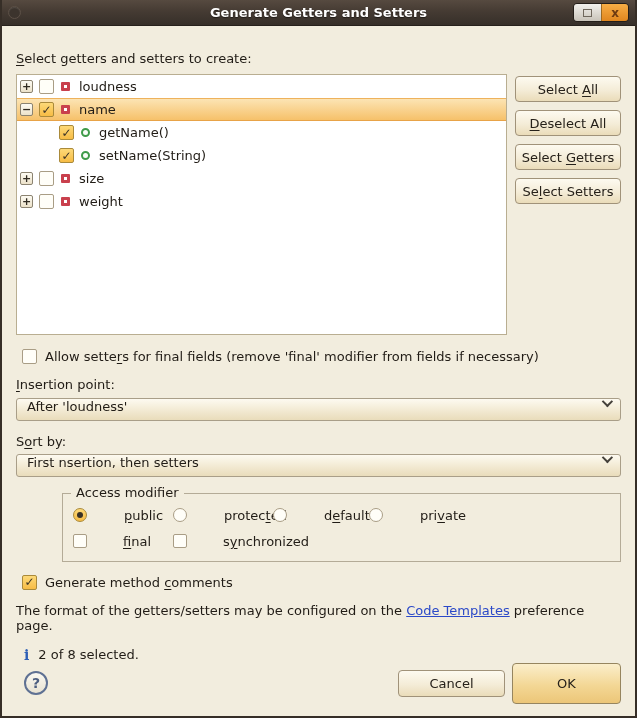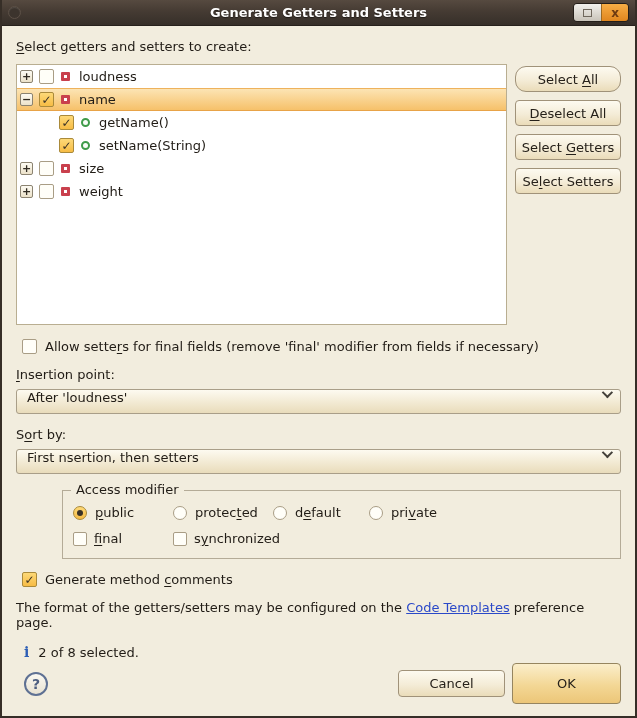--- a/index.html
+++ b/index.html
@@ -13,54 +13,54 @@
   .win-icon { width: 13px; height: 13px; border-radius: 50%; background: #3c342d; border: 1px solid #5d5147; box-shadow: inset 0 1px 1px rgba(255,255,255,.12); }
   .title-text { position: absolute; left: 0; right: 0; text-align: center; color: #ffffff; font-weight: bold; font-size: 13px; text-shadow: 0 1px 1px rgba(0,0,0,.5); }
   .tb-buttons { margin-left: auto; display: flex; border: 1px solid #241e19; border-radius: 4px; overflow: hidden; z-index: 2; }
   .tb-btn { width: 27px; height: 17px; display: flex; align-items: center; justify-content: center; }
   .tb-max { background: linear-gradient(#f2f0ec, #c8c3b9); }
   .tb-max .sq { width: 9px; height: 8px; border: 1px solid #6f675c; background: transparent; }
   .tb-close { background: linear-gradient(#f7ad45, #e0861f); border-left: 1px solid #9c6a22; }
   .tb-close .x { color: #6e3a11; font-weight: bold; font-size: 12px; line-height: 1; }
 
   
-  .content { flex: 1; display: flex; flex-direction: column; padding: 0 14px 12px 14px; overflow: hidden; }
+  .content { flex: 1; display: flex; flex-direction: column; padding: 12px 14px 12px 14px; overflow: hidden; }
   .mn { text-decoration: underline; text-underline-offset: 2px; }
 
   .caption { margin-top: 13px; height: 17px; }
 
   .main-row { margin-top: 8px; display: flex; }
   .tree { flex: 1; height: 261px; background: #ffffff; border: 1px solid #b9ae91; overflow: hidden; }
   .trow { height: 23px; display: flex; align-items: center; padding-left: 3px; }
   .trow.sel { background: linear-gradient(#fce4b4, #f6c16a); border-top: 1px solid #eeb25c; border-bottom: 1px solid #e8a348; height: 23px; }
   .trow.child { padding-left: 42px; }
   .expander { width: 13px; height: 13px; flex: 0 0 13px; border: 1px solid #8b8371; border-radius: 2px; background: linear-gradient(#fdfbf3, #ece2ca); color: #312b22; font-size: 11px; line-height: 11px; text-align: center; font-weight: bold; margin-right: 6px; }
   .cb { width: 15px; height: 15px; flex: 0 0 15px; border: 1px solid #a99d85; border-radius: 2px; background: #fffef8; display: flex; align-items: center; justify-content: center; margin-right: 7px; }
   .cb.checked { background: linear-gradient(#fdd978, #f7bc45); border-color: #aa8a3a; }
   .cb .tick { font-size: 12px; font-weight: bold; color: #3a3226; line-height: 1; }
   .ficon { width: 9px; height: 9px; flex: 0 0 9px; background: #c9404d; border-radius: 1px; margin-right: 9px; display: flex; align-items: center; justify-content: center; }
   .ficon .fdot { width: 3px; height: 3px; background: #ffffff; }
   .micon { width: 9px; height: 9px; flex: 0 0 9px; border: 2px solid #3f9b4a; border-radius: 50%; background: #f9fdf8; margin-right: 9px; }
 
   .side-col { width: 106px; flex: 0 0 106px; margin-left: 8px; display: flex; flex-direction: column; }
   .btn { height: 26px; border: 1px solid #a09279; border-radius: 4px; background: linear-gradient(#fdfaf0, #f4ecd7 55%, #eadcb9); color: #26211a; display: flex; align-items: center; justify-content: center; cursor: pointer; }
   .side-col .btn { margin-top: 8px; }
-  .side-col .btn:first-child { margin-top: 2px; border-radius: 11px; }
+  .side-col .btn:first-child { margin-top: 2px; }
 
   .check-row { display: flex; align-items: center; padding-left: 6px; }
   .check-row .cb { margin-right: 8px; }
   .row-allow { margin-top: 14px; }
   .lbl { margin-top: 13px; height: 17px; }
   .combo { margin-top: 5px; height: 25px; border: 1px solid #a99e88; border-radius: 3px; background: linear-gradient(#fdfaf0, #f1e8d0 60%, #e9dcbb); display: flex; align-items: flex-start; padding: 0 10px; cursor: pointer; }
   .combo .chev { margin-left: auto; width: 8px; height: 8px; border-right: 2px solid #44403a; border-bottom: 2px solid #44403a; transform: rotate(45deg) translateY(-2px); }
 
   .frame { position: relative; margin-top: 16px; border: 1px solid #b4ab97; border-radius: 0; padding: 14px 0 12px 10px; margin-left: 46px; }
   .frame .legend { position: absolute; top: -9px; left: 8px; background: #f2edde; padding: 0 5px; }
   .frame .grid { display: grid; grid-template-columns: 100px 100px 96px 1fr; row-gap: 11px; }
-  .opt { display: flex; align-items: center; cursor: pointer; }
+  .opt { display: flex; align-items: center; cursor: pointer; gap: 29px; }
   .radio { width: 14px; height: 14px; flex: 0 0 14px; border: 1px solid #a99d85; border-radius: 50%; background: #fffef8; margin-right: 8px; display: flex; align-items: center; justify-content: center; }
   .radio.sel { background: linear-gradient(#fdd978, #f7bc45); border-color: #aa8a3a; }
   .radio .dot { width: 6px; height: 6px; border-radius: 50%; background: #3a3226; }
   .opt .cb { width: 14px; height: 14px; flex-basis: 14px; }
 
   .row-comments { margin-top: 13px; }
   .note { margin-top: 13px; }
   .note a { color: #2b49c8; text-decoration: underline; cursor: pointer; }
   .status-row { margin-top: 14px; display: flex; align-items: center; padding-left: 8px; }
   .info-i { color: #2e5fb5; font-weight: bold; font-size: 14px; margin-right: 9px; font-family: "DejaVu Serif", serif; }

